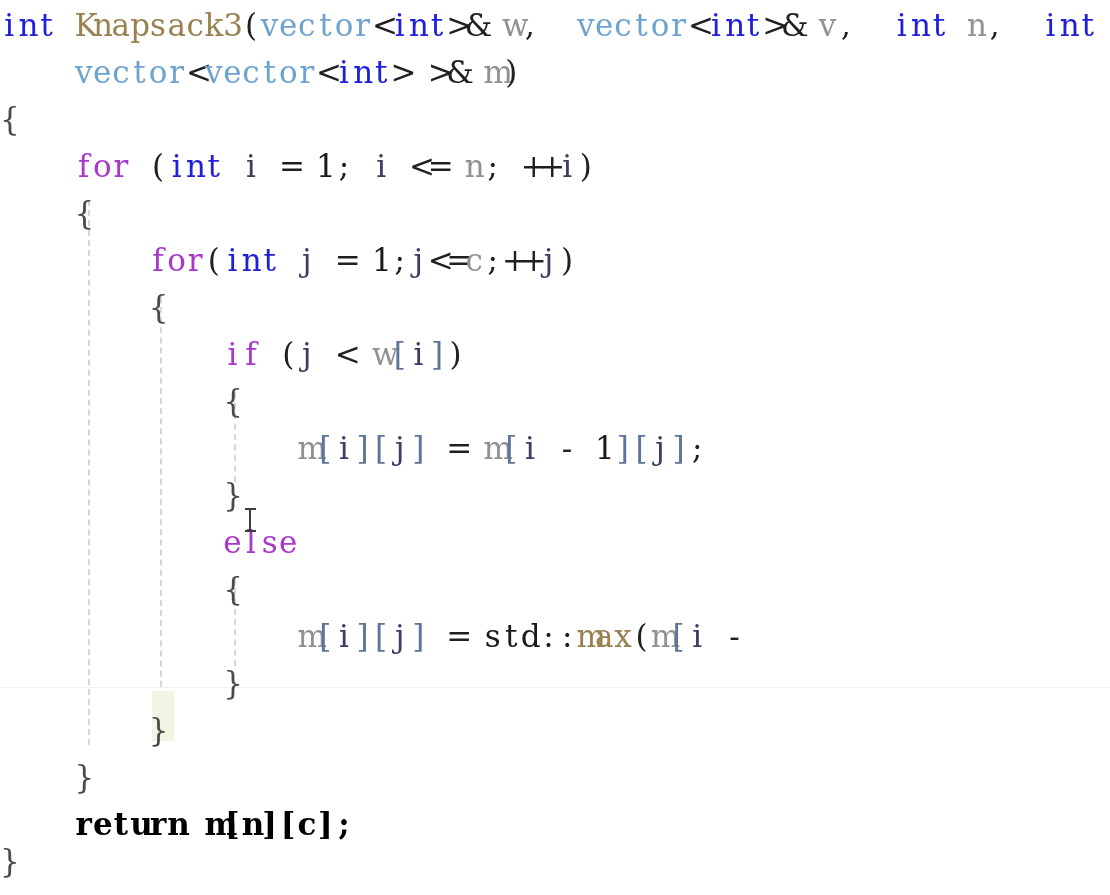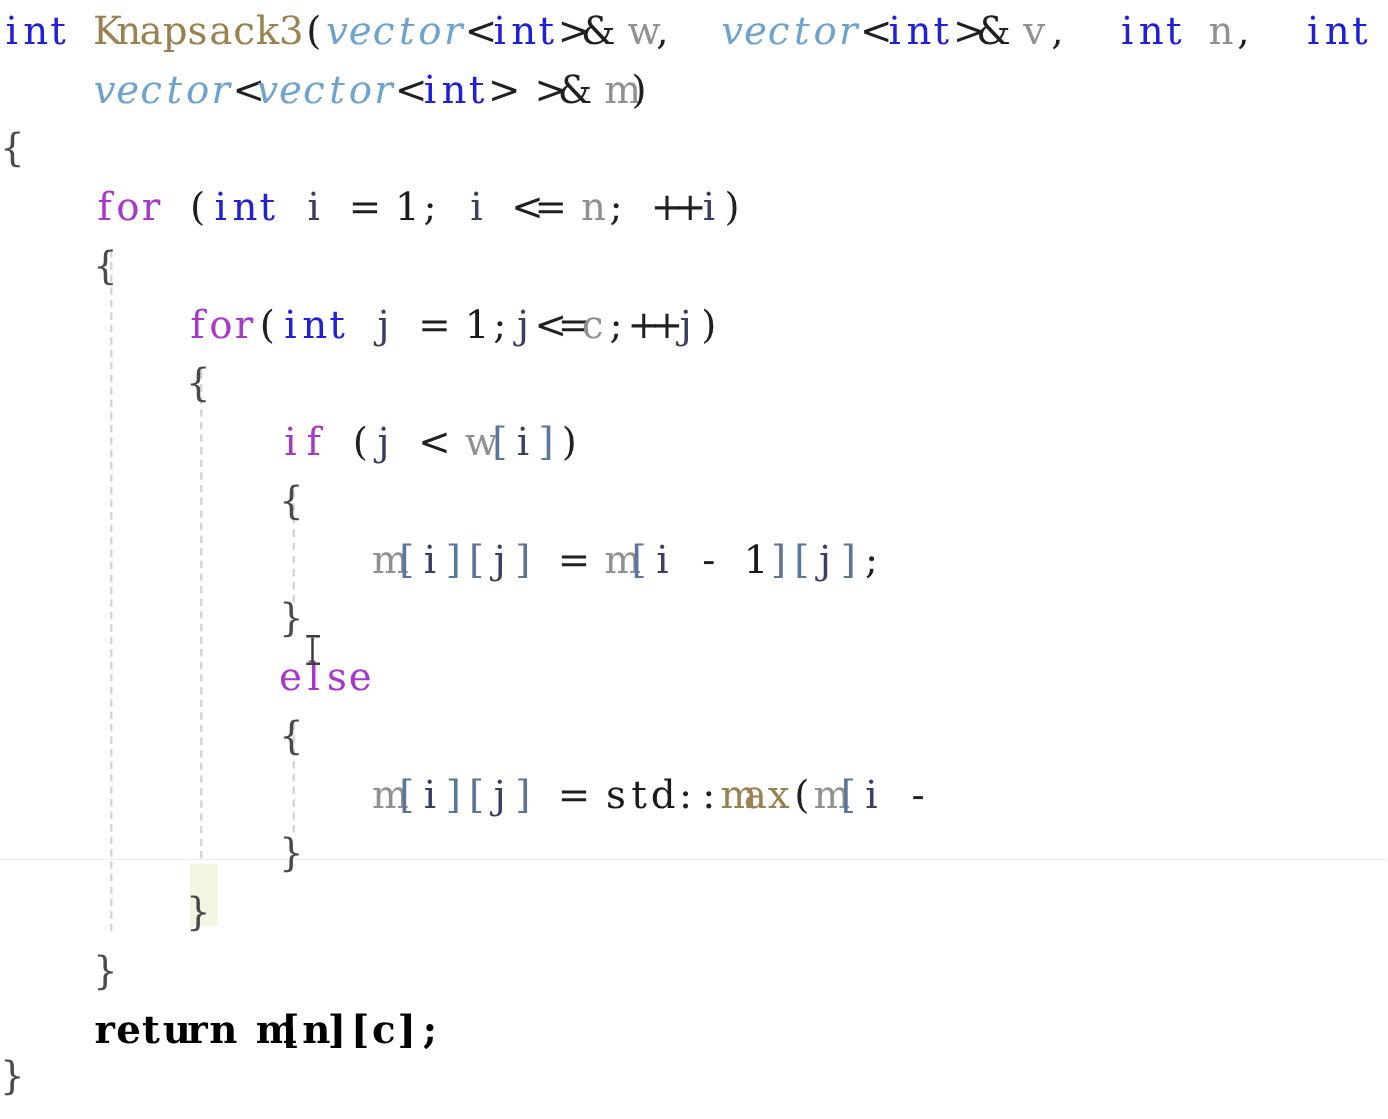--- a/index.html
+++ b/index.html
@@ -39,21 +39,21 @@
   }
   .ch {
     display: inline-block;
     width: 18.6px;
     text-align: center;
     vertical-align: baseline;
   }
 
   
   .c-type     { color: #2020d8; }
-  .c-class    { color: #6fa3cf; font-style: italic; }
+  .c-class    { color: #6fa3cf; }
   .c-func     { color: #9a8150; }
   .c-keyword  { color: #a838cc; }
   .c-var      { color: #919191; }
   .c-ident    { color: #3a3f63; }
   .c-bracket  { color: #5b7699; }
   .c-punct    { color: #202020; }
   .c-num      { color: #1a1a1a; }
   .c-brace    { color: #4a4a4a; }
   .c-op       { color: #202020; }
   .c-plain    { color: #1a1a1a; }

